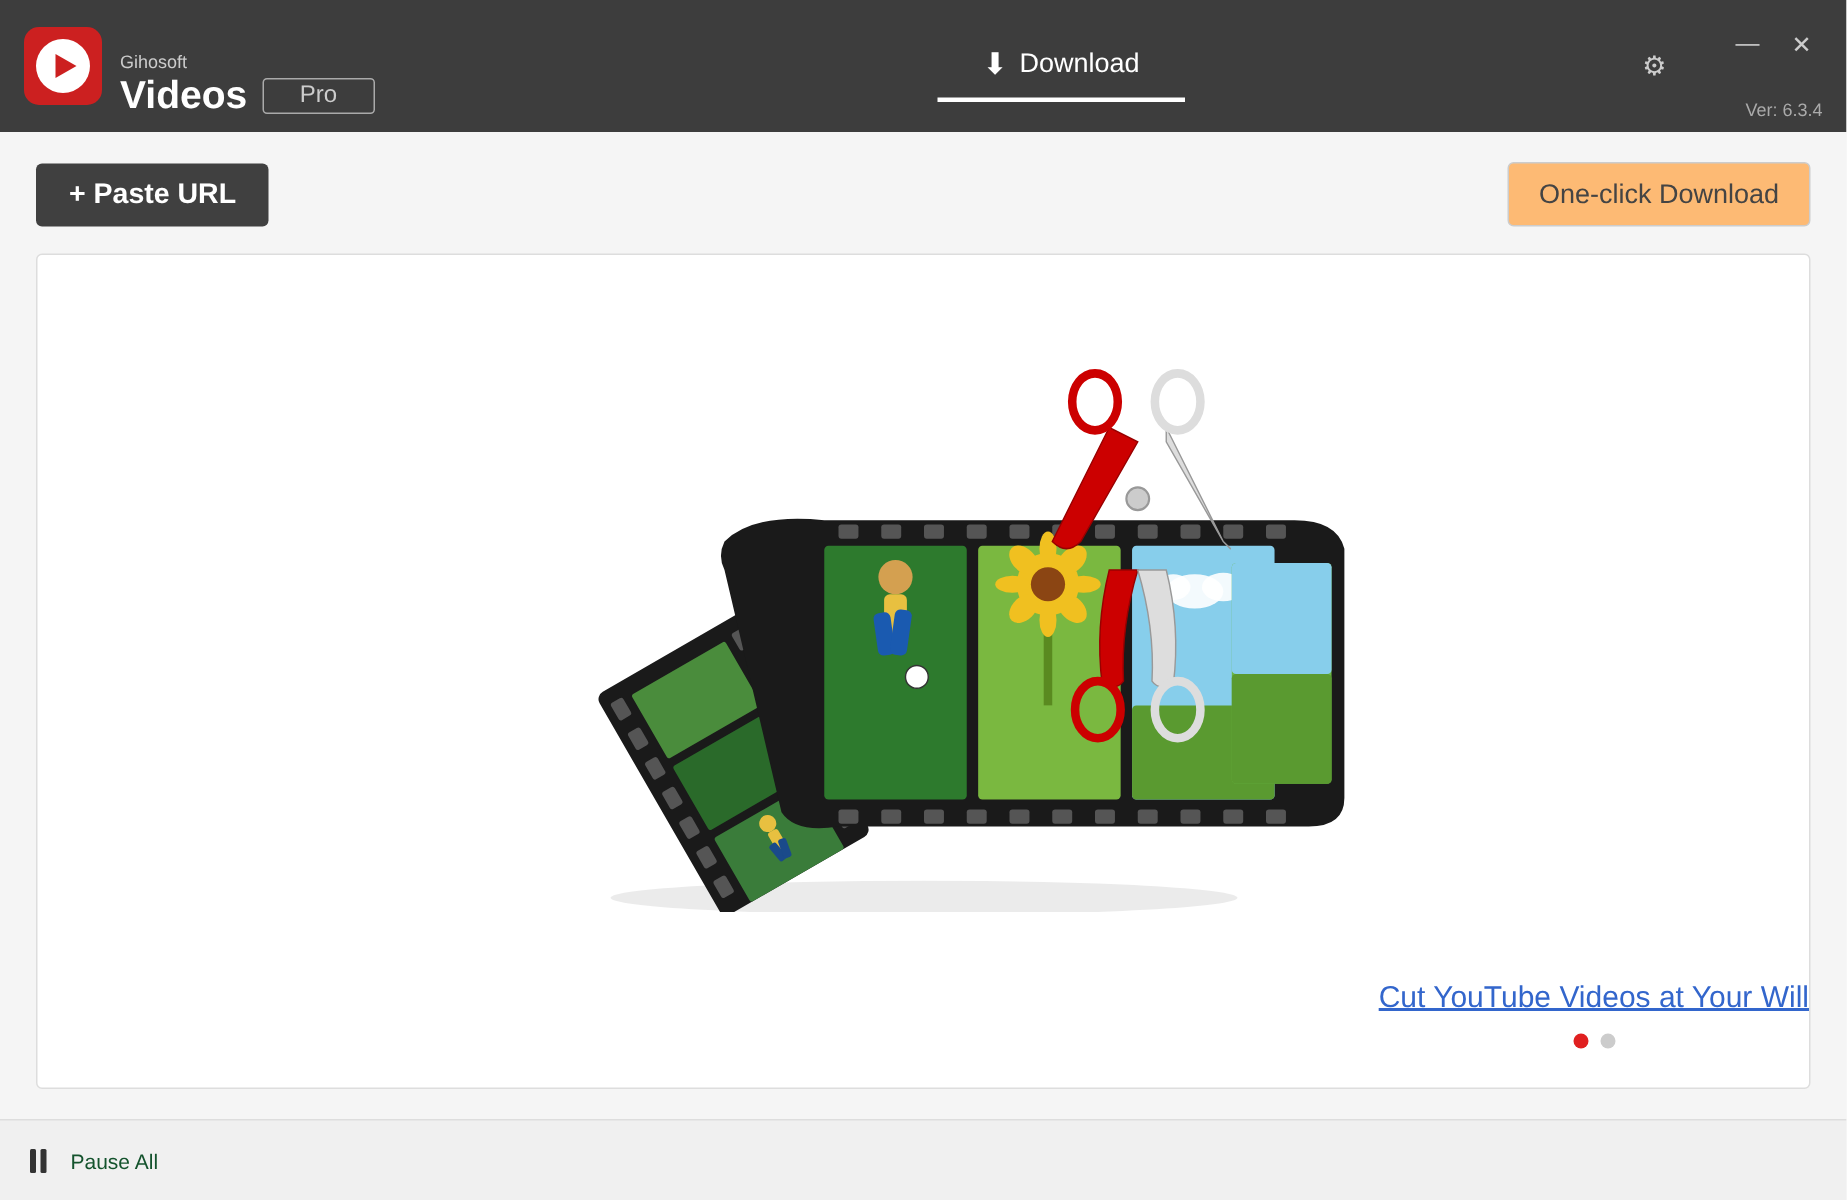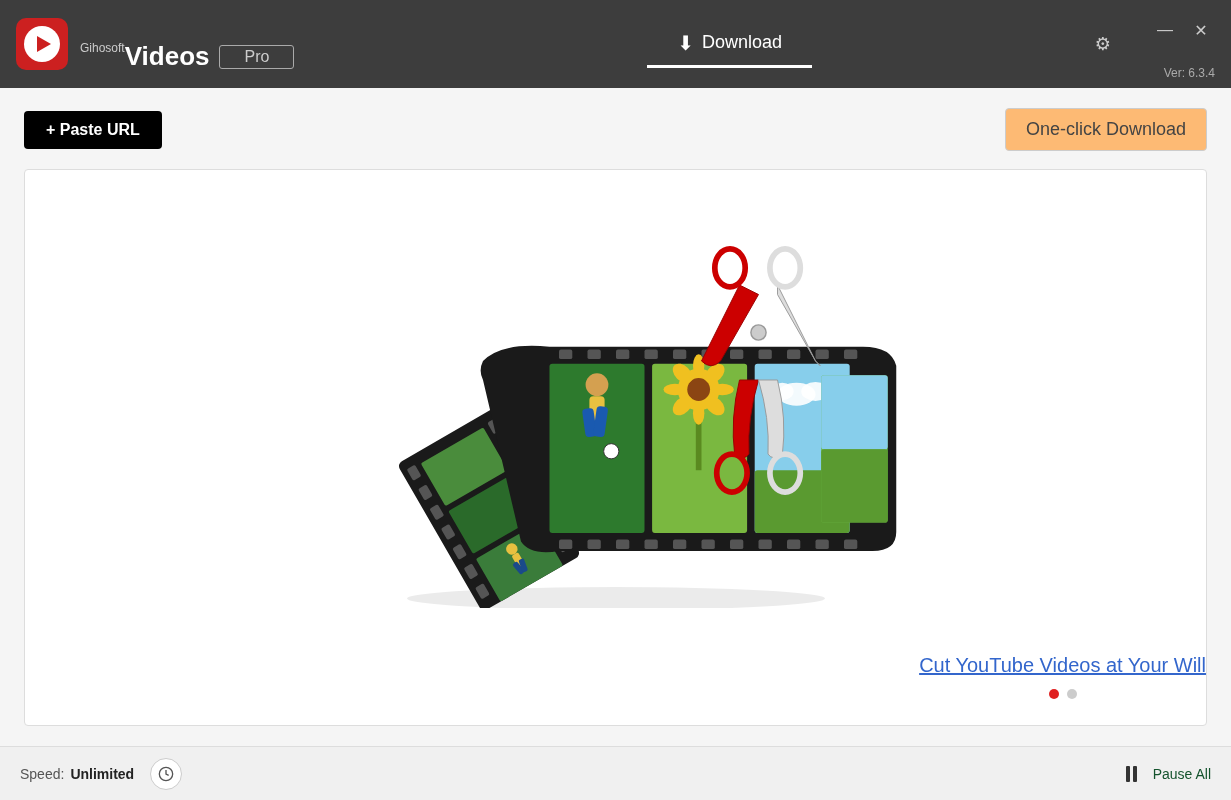--- a/index.html
+++ b/index.html
@@ -50,21 +50,21 @@
       width: 0;
       height: 0;
       border-top: 8px solid transparent;
       border-bottom: 8px solid transparent;
       border-left: 14px solid #cc2020;
       margin-left: 3px;
     }
 
     .app-title-group {
       display: flex;
-      flex-direction: row;
+      flex-direction: column;
       margin-right: 30px;
       margin-top: 25px;
     }
 
     .gihosoft-label {
       color: #cccccc;
       font-size: 12px;
       font-weight: normal;
     }
 
@@ -168,25 +168,25 @@
     }
 
     .toolbar-row {
       display: flex;
       align-items: center;
       justify-content: space-between;
       margin-bottom: 18px;
     }
 
     .paste-url-btn {
-      background: #000000;
+      background: #404040;
       color: white;
       border: none;
       padding: 10px 22px;
-      font-size: 16px;
+      font-size: 19px;
       font-weight: bold;
       border-radius: 4px;
       cursor: pointer;
       display: flex;
       align-items: center;
       gap: 6px;
     }
 
     .one-click-btn {
       background: #fdba74;
@@ -486,30 +486,20 @@
       <div class="slide-text">Cut YouTube Videos at Your Will</div>
       <div class="slide-dots" style="justify-content: center;">
         <div class="dot active"></div>
         <div class="dot"></div>
       </div>
     </div>
   </div>
 </div>
 
 <div class="bottom-bar">
-  <div class="speed-info">
-    <span class="speed-label">Speed:</span>
-    <span class="speed-value">Unlimited</span>
-    <div class="history-btn">
-      <svg width="16" height="16" viewBox="0 0 24 24" fill="none" stroke="#555" stroke-width="2">
-        <circle cx="12" cy="12" r="10"></circle>
-        <polyline points="12 6 12 12 16 14"></polyline>
-      </svg>
-    </div>
-  </div>
 
   <div class="pause-all-group">
     <div class="pause-icon">
       <div class="pause-bar"></div>
       <div class="pause-bar"></div>
     </div>
     <span>Pause All</span>
   </div>
 </div>
 

